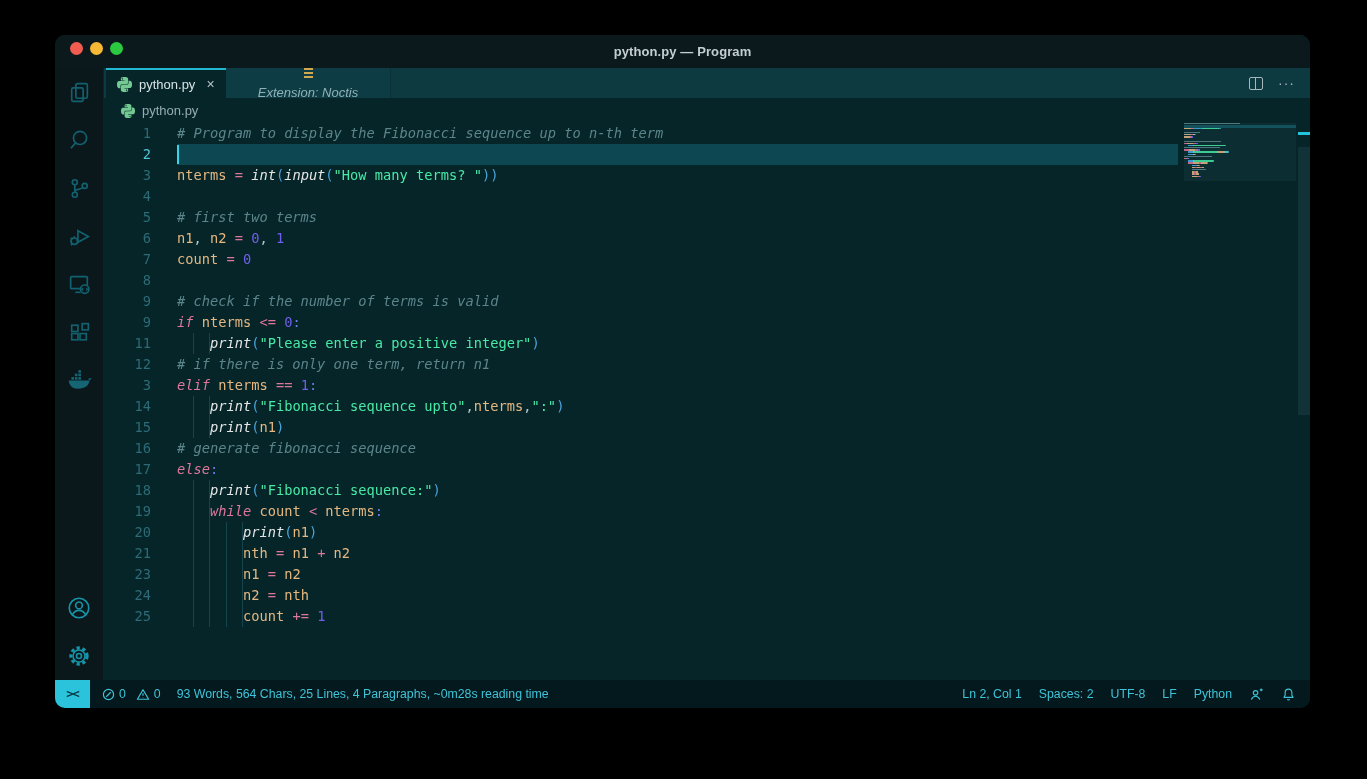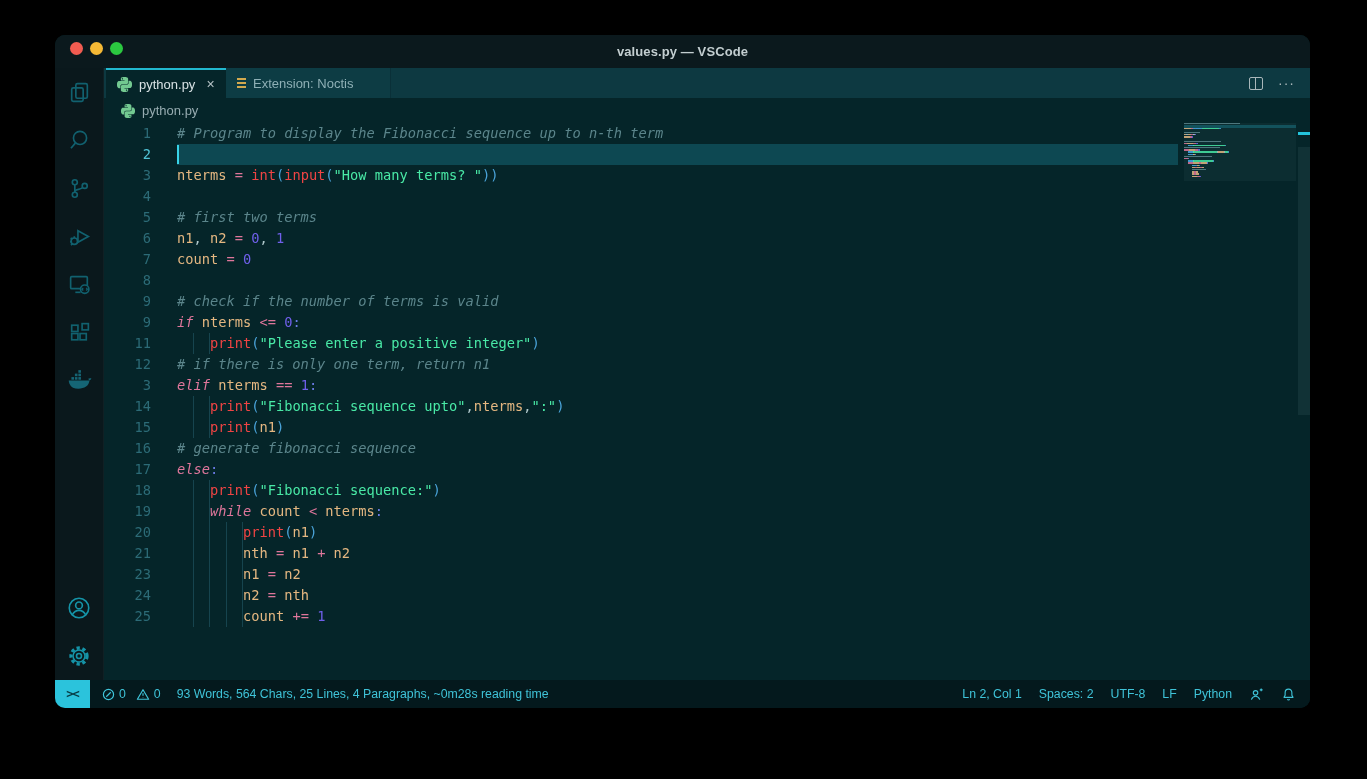--- a/index.html
+++ b/index.html
@@ -18,21 +18,21 @@
   .activitybar{width:48px;background:#0a181c;border-right:1px solid rgba(130,190,200,.05);
     display:flex;flex-direction:column;align-items:center;}
   .abicon{width:48px;height:48px;display:grid;place-items:center;}
   .abicon svg{display:block;}
   .abspacer{flex:1;}
   .editorcol{flex:1;display:flex;flex-direction:column;position:relative;min-width:0;}
   
   .tabbar{height:30px;background:#0d3941;display:flex;align-items:stretch;padding-left:2px;}
   .tab{display:flex;align-items:center;gap:7px;padding:0 11px;font-size:13px;box-sizing:border-box;}
   .tab.active{background:#052529;border-top:2px solid #22b8cf;color:#d8e2e4;width:120px;}
-  .tab.inactive{background:#0d3c44;color:#8fb0b6;border-right:1px solid #0a3038;width:165px;}
+  .tab.inactive{background:#0d3c44;color:#8fb0b6;font-style:italic;border-right:1px solid #0a3038;width:165px;flex-direction:column;}
   .tab .close{font-style:normal;color:#b6c3c6;font-size:14px;margin-left:4px;line-height:1;}
   .listicon{display:inline-flex;flex-direction:column;gap:2px;}
   .listicon i{display:block;width:9px;height:2px;background:#d2a94e;}
   .tabactions{margin-left:auto;display:flex;align-items:center;gap:15px;padding-right:15px;color:#a9b7ba;}
   .spliticon{width:12px;height:11px;border:1.4px solid #a9b7ba;border-radius:2px;position:relative;}
   .spliticon::after{content:"";position:absolute;left:4.6px;top:0;bottom:0;width:1.4px;background:#a9b7ba;}
   .more{font-size:14px;letter-spacing:1px;line-height:1;}
   
   .breadcrumb{height:25px;display:flex;align-items:center;gap:7px;padding-left:17px;background:#052529;
     font-size:13px;color:#97acb1;}
@@ -42,21 +42,21 @@
   .row{height:21px;position:relative;white-space:pre;
     font-family:"DejaVu Sans Mono",monospace;font-size:13.7px;line-height:21px;}
   .row .hlband{position:absolute;left:73px;width:1001px;top:0;height:21px;background:#0d4852;}
   .row .cursor{position:absolute;left:73px;top:1px;width:2px;height:19px;background:#38d4e8;}
   .ln{position:absolute;left:0;top:0;width:47px;text-align:right;color:#2c6b77;}
   .row.cur .ln{color:#50c3d6;}
   .codetext{position:absolute;left:73px;top:0;}
   .guide{position:absolute;top:0;width:1px;height:21px;background:#16444e;}
   .tk-c{color:#5b858b;font-style:italic;}
   .tk-k{color:#df769b;font-style:italic;} .tk-o{color:#df769b;}
-  .tk-f{color:#ef4444;} .tk-p{color:#4aa3d9;}
+  .tk-f{color:#e5e5e5;font-style:italic;} .tk-p{color:#4aa3d9;}
   .tk-s{color:#49e9a6;} .tk-n{color:#7060eb;}
   .tk-v{color:#e4b781;} .tk-x{color:#b2cacd;} .tk-d{color:#6c7ce8;}
   
   .minimap{position:absolute;left:1080px;top:0;width:112px;bottom:0;}
   .mmline{position:relative;height:2.2px;}
   .mmline i{display:inline-block;height:1.4px;vertical-align:top;}
   .mmhl{position:absolute;left:0;right:0;top:2.2px;height:2.4px;background:#13525c;}
   .mmslider{position:absolute;left:0;right:0;top:0;height:58px;background:rgba(130,185,195,.06);}
   .sbar{position:absolute;left:1194px;width:13px;top:0;bottom:0;}
   .sthumb{position:absolute;left:0;width:13px;top:24px;height:268px;background:rgba(160,205,215,.08);}
@@ -76,21 +76,21 @@
 <body>
 
 <div class="window">
 
   <div class="titlebar">
     <div class="lights">
       <div class="light red"></div>
       <div class="light yellow"></div>
       <div class="light green"></div>
     </div>
-    <div class="title">values.py — VSCode</div>
+    <div class="title">python.py — Program</div>
   </div>
 
   <div class="bodyrow">
 
     <div class="activitybar">
       <div class="abicon">
         <svg width="25" height="25" viewBox="0 0 24 24" fill="none" stroke="#11616f" stroke-width="1.6">
           <rect x="8.5" y="3.5" width="11" height="14" rx="1.5"></rect>
             <rect x="4.5" y="7.5" width="11" height="13" rx="1.5"></rect>
         </svg>

